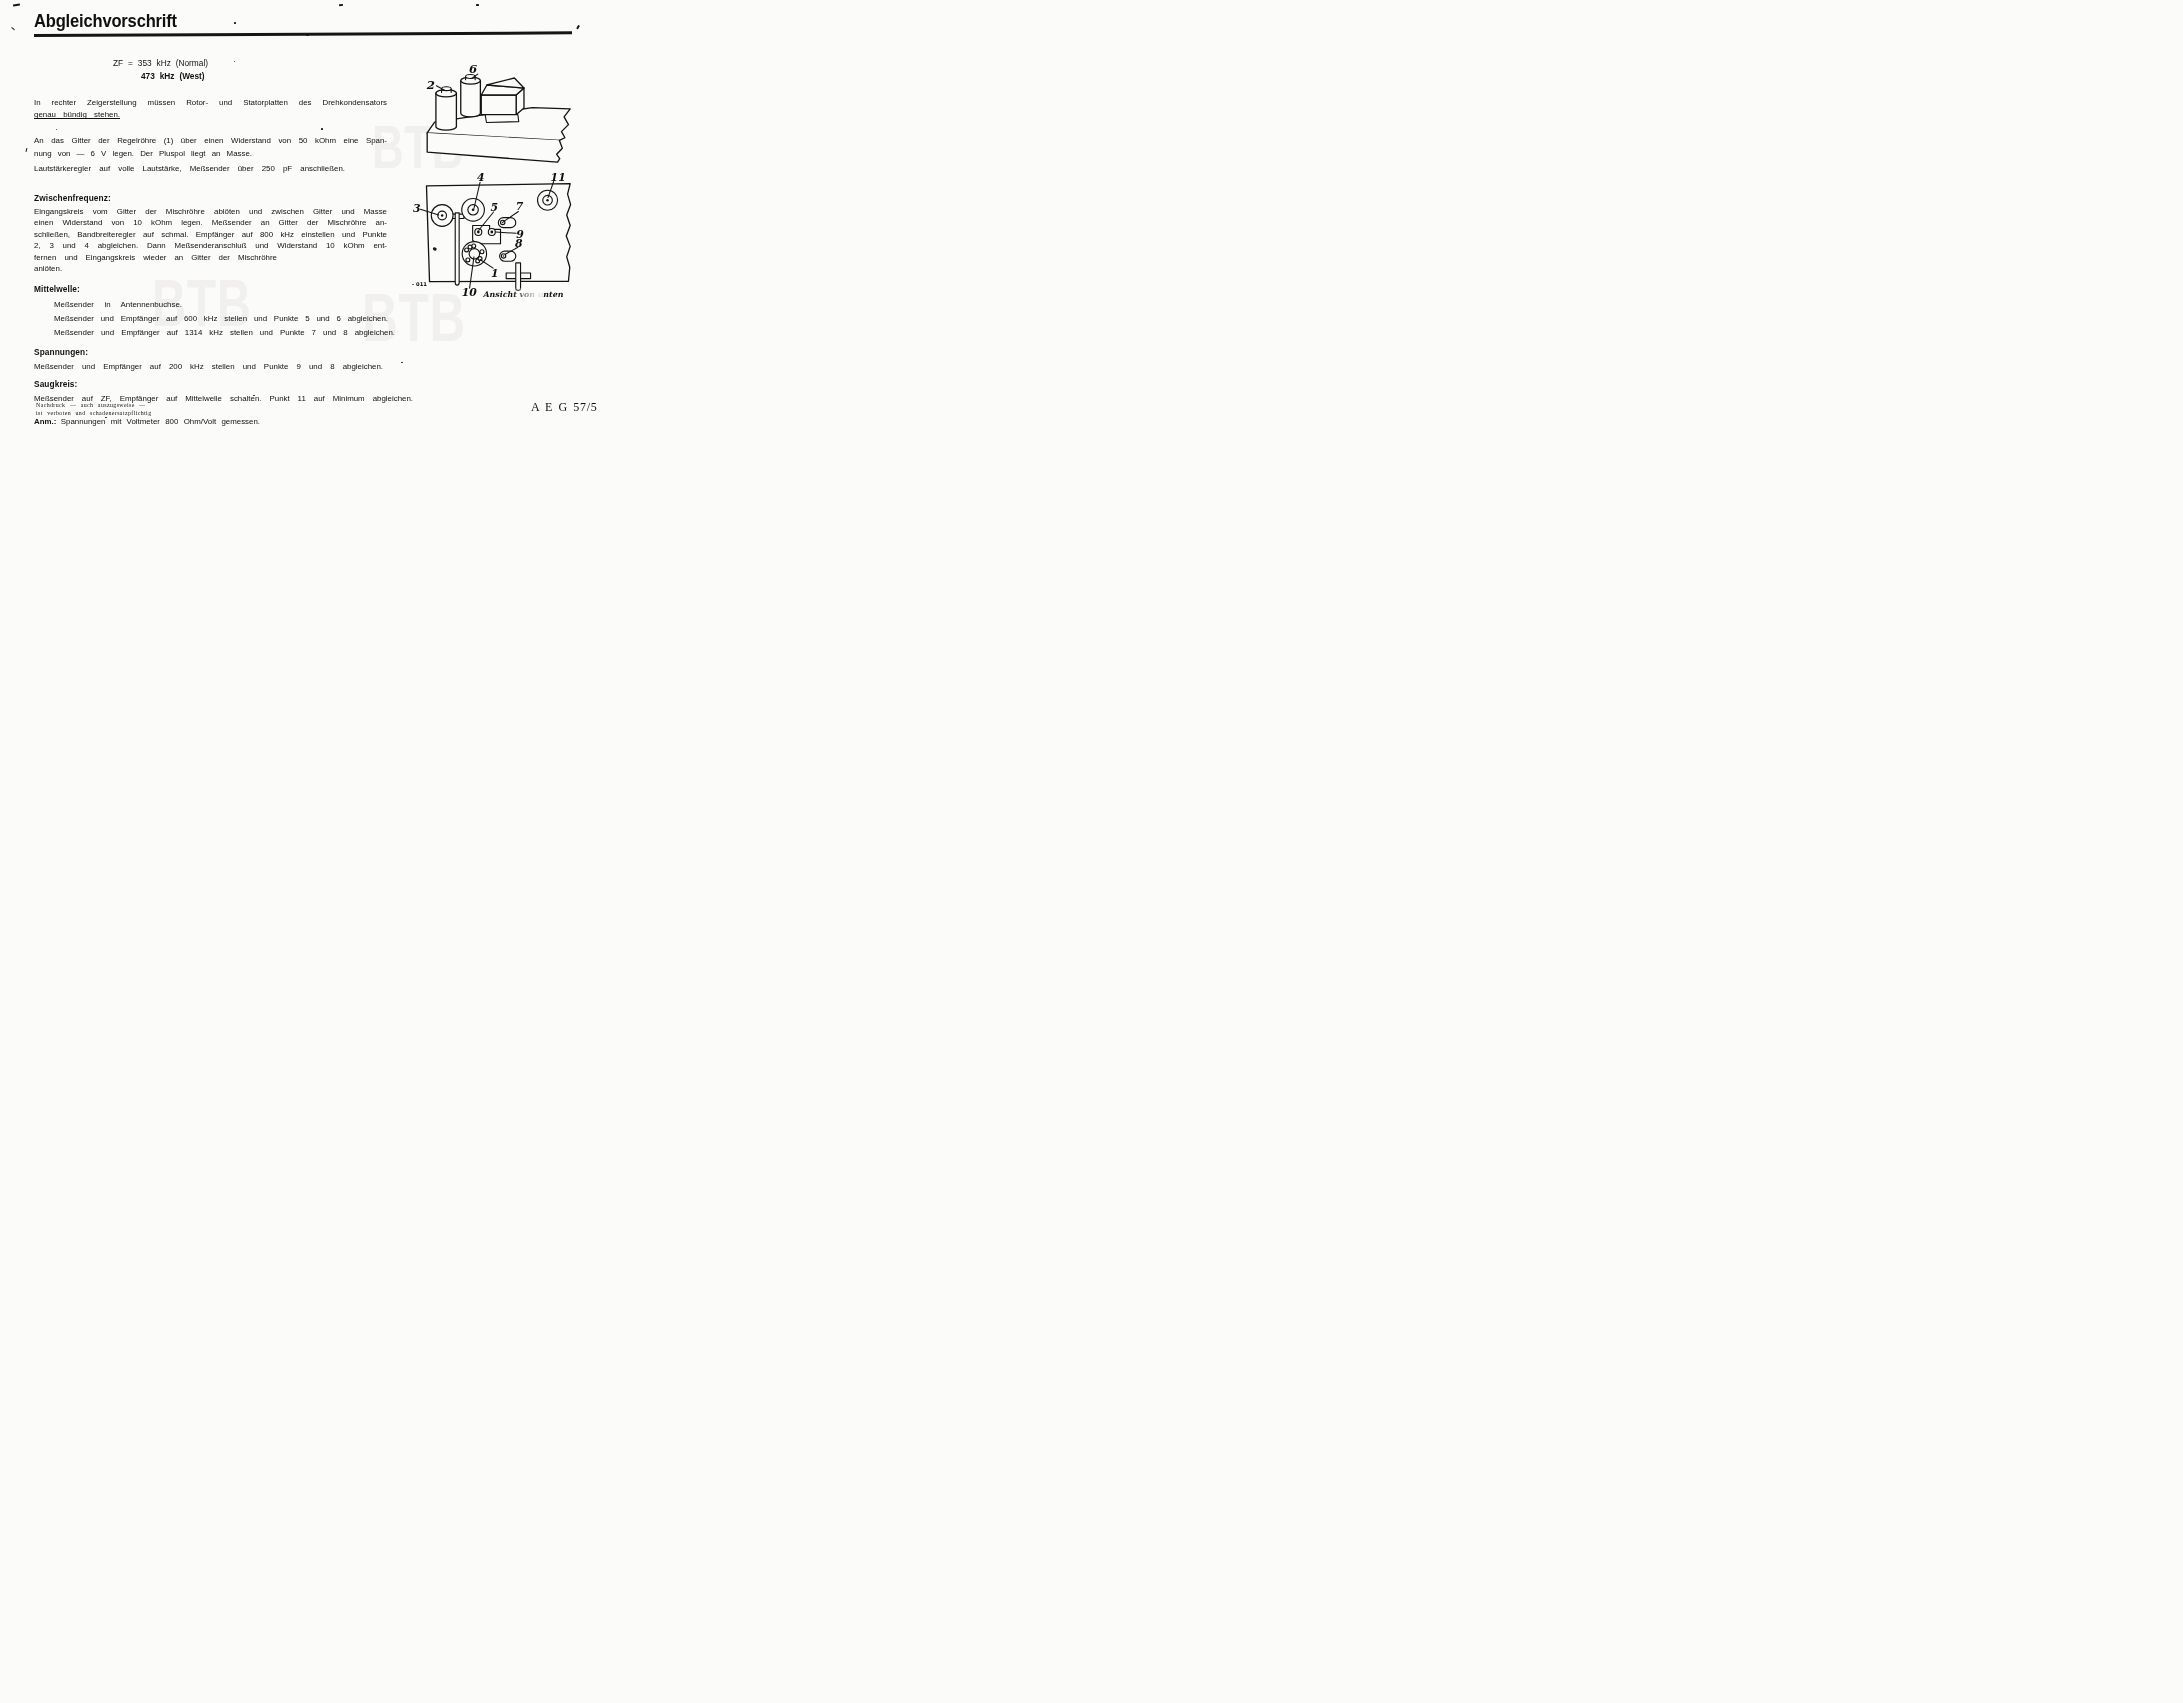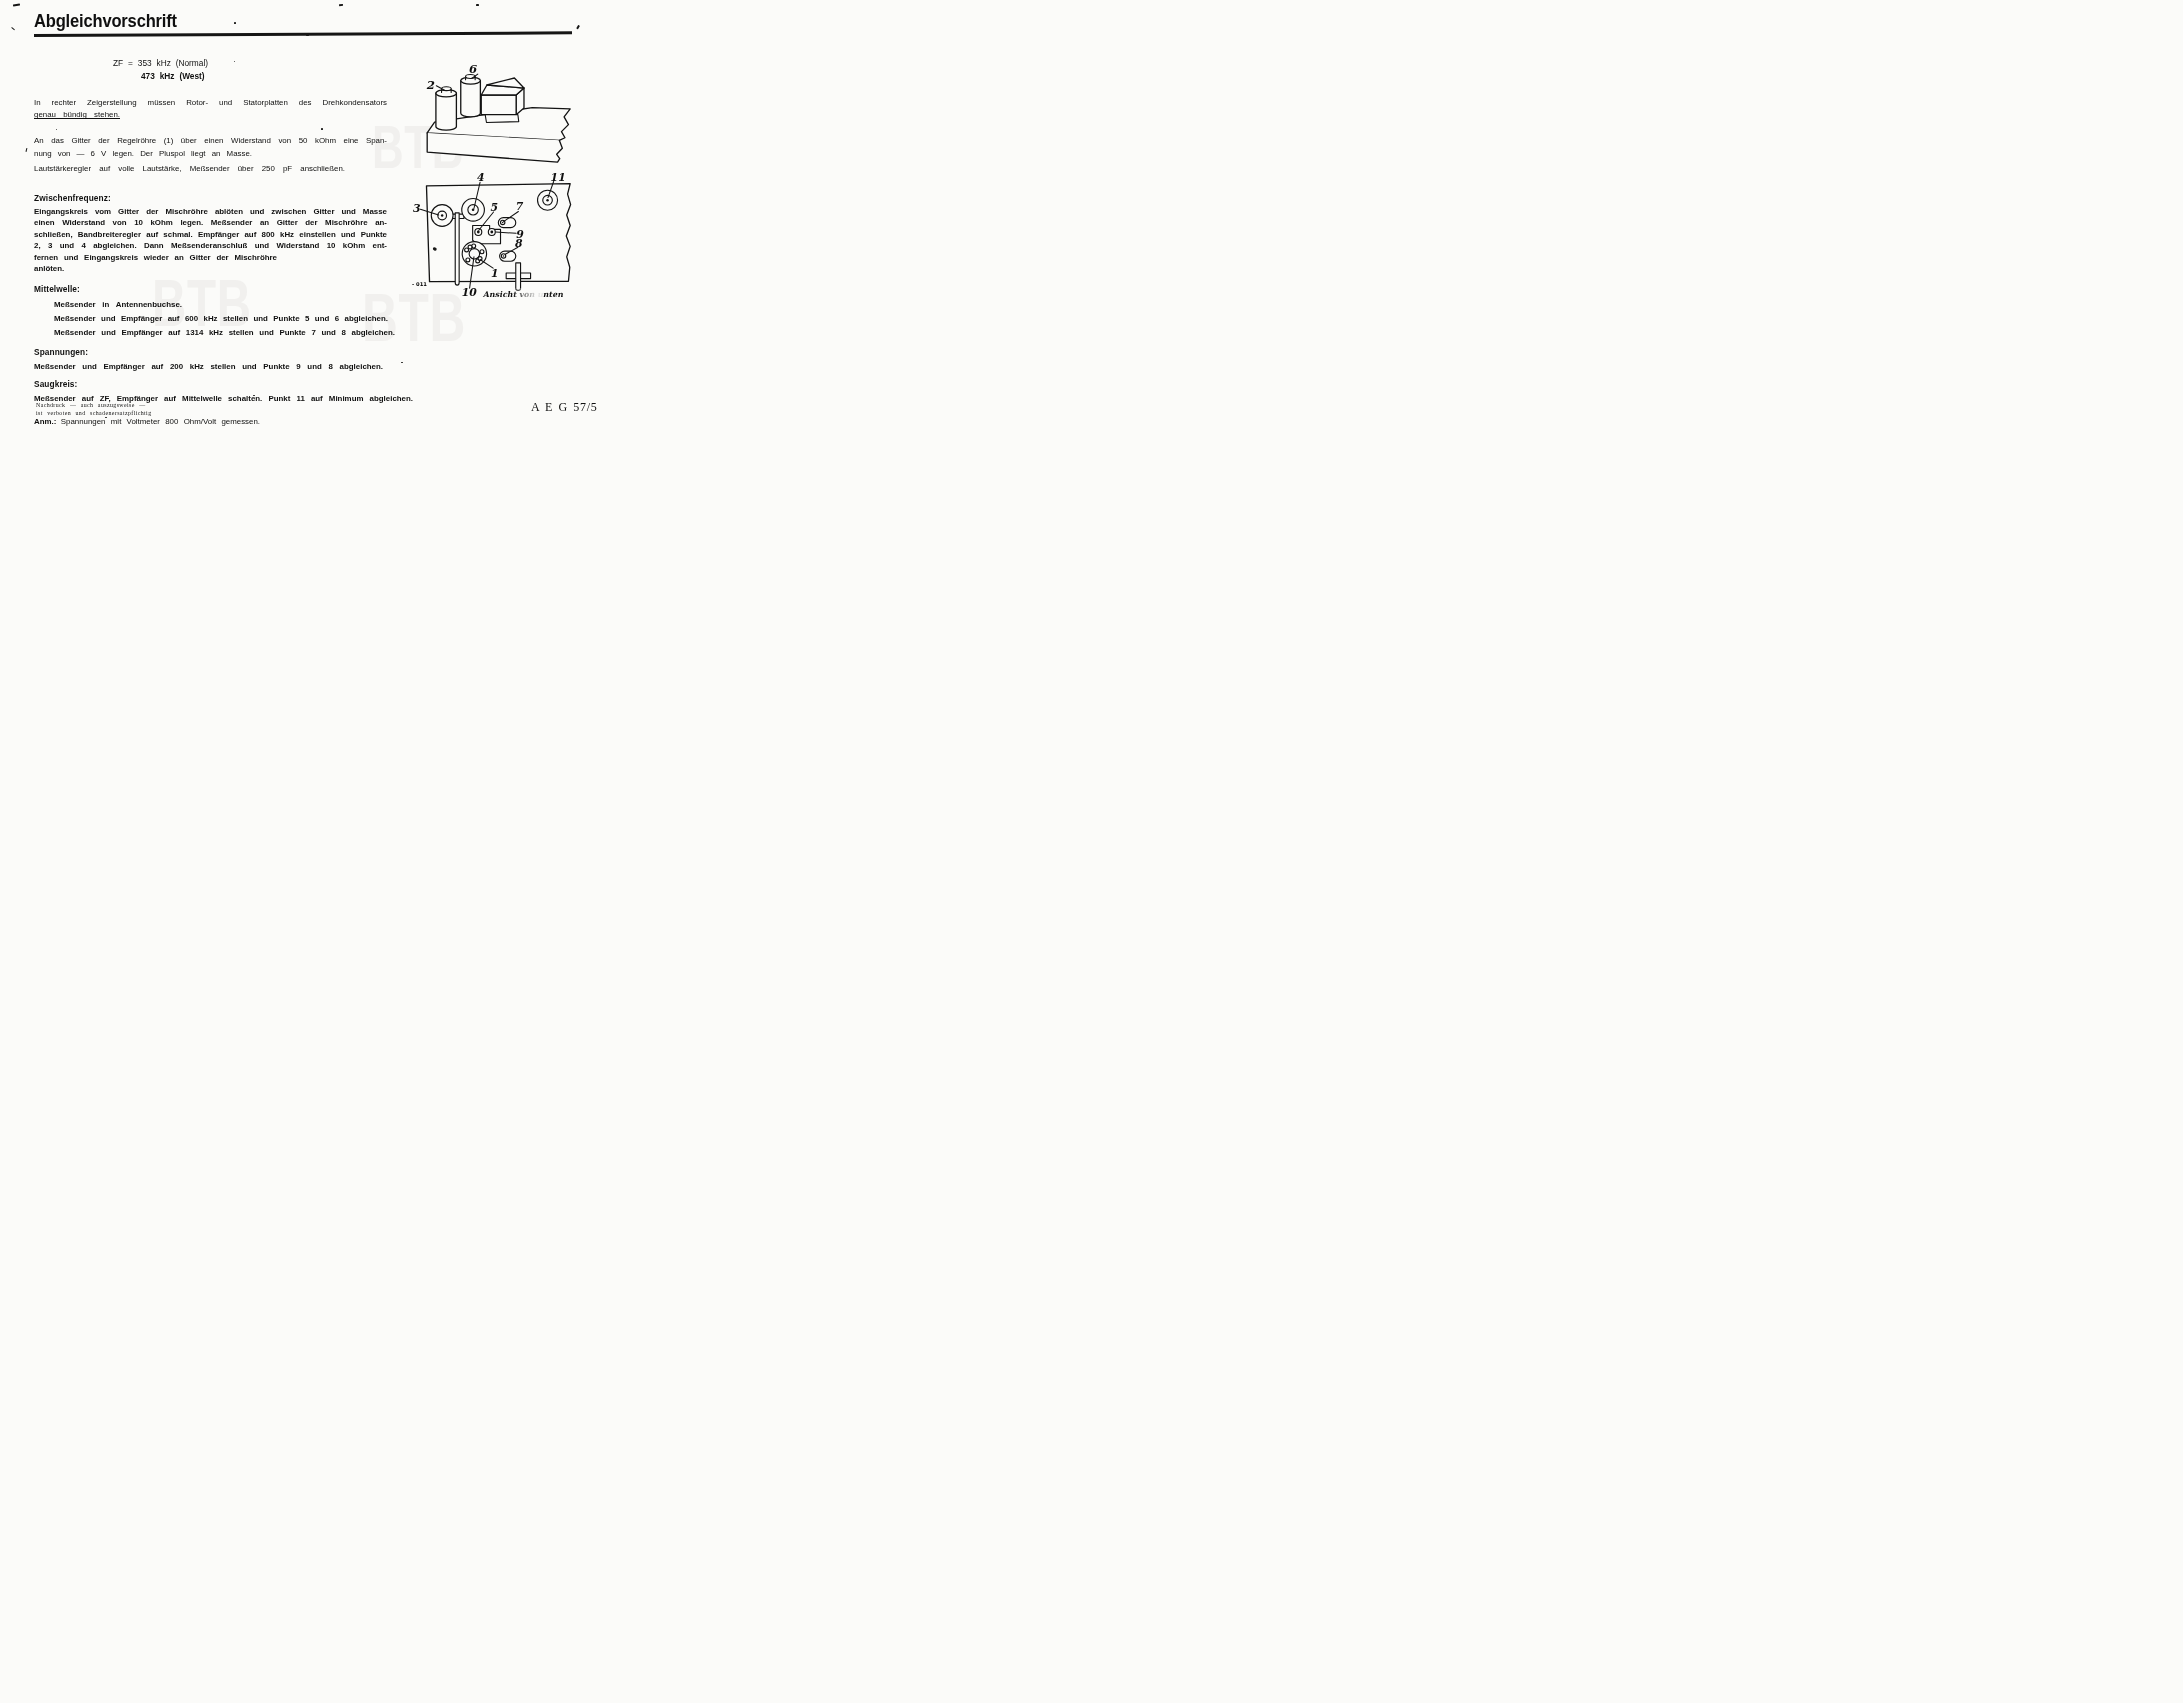--- a/index.html
+++ b/index.html
@@ -25,21 +25,21 @@
   .rule{
     position:absolute;left:34px;top:34px;width:538px;height:2.6px;
     background:#161616;transform:rotate(-.28deg);transform-origin:left center;
   }
   
   .col{position:absolute;left:34px;top:57px;width:353px;}
   .zf-spec{font-size:8.3px;line-height:13px;word-spacing:2.6px;white-space:nowrap;}
   .zf-spec .l1{margin-left:79px;}
   .zf-spec .l2{margin-left:107px;font-weight:bold;}
   .line{font-size:7.9px;line-height:12.7px;word-spacing:1.7px;white-space:nowrap;}
-  .sect26 .line{line-height:11.4px;font-weight:bold;}
+  .sect26 .line{line-height:11.4px;}
   .line.j{white-space:normal;text-align:justify;text-align-last:justify;}
   .hdg{font-size:8.3px;font-weight:bold;line-height:11.4px;letter-spacing:0.1px;}
   .intro{margin-top:13.5px;}
   .s-zf{margin-top:18px;}  .s-zf .hdg{margin-bottom:1.3px;}
   .s-mw{margin-top:9.2px;}  .s-mw .hdg{margin-bottom:3.9px;}
   .s-mw .line{margin-bottom:2.6px;padding-left:20px;}
   .s-lw{margin-top:8.3px;}  .s-lw .hdg{margin-bottom:3.1px;}
   .s-sk{margin-top:7px;}  .s-sk .hdg{margin-bottom:2.6px;}
   .anm{margin-top:11px;font-size:7.9px;line-height:11.4px;word-spacing:3.1px;white-space:nowrap;}
   .anm b{margin-right:4.4px;}

